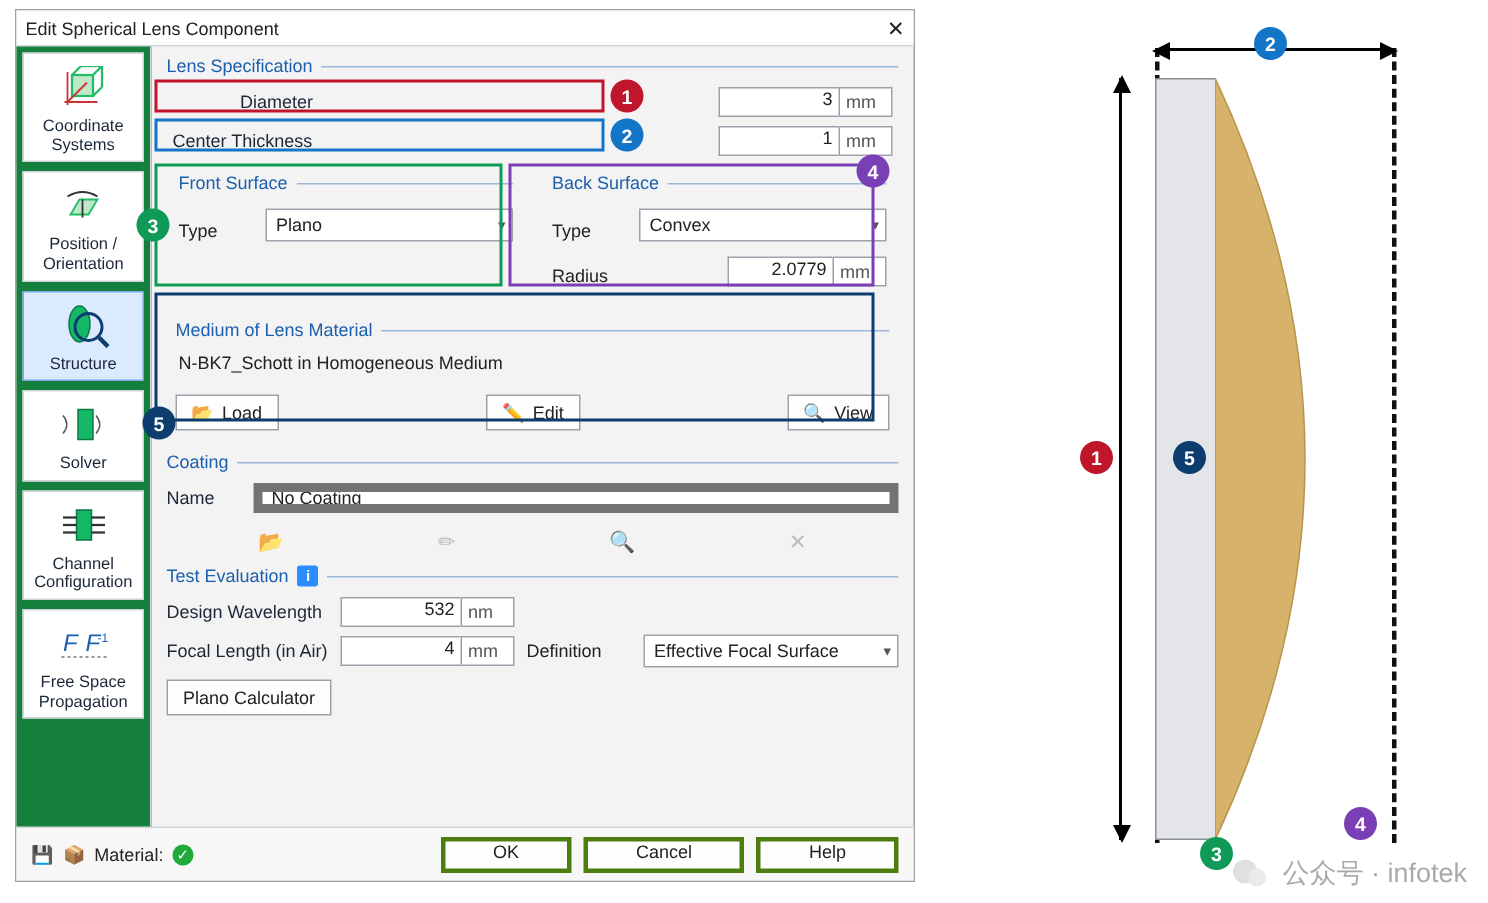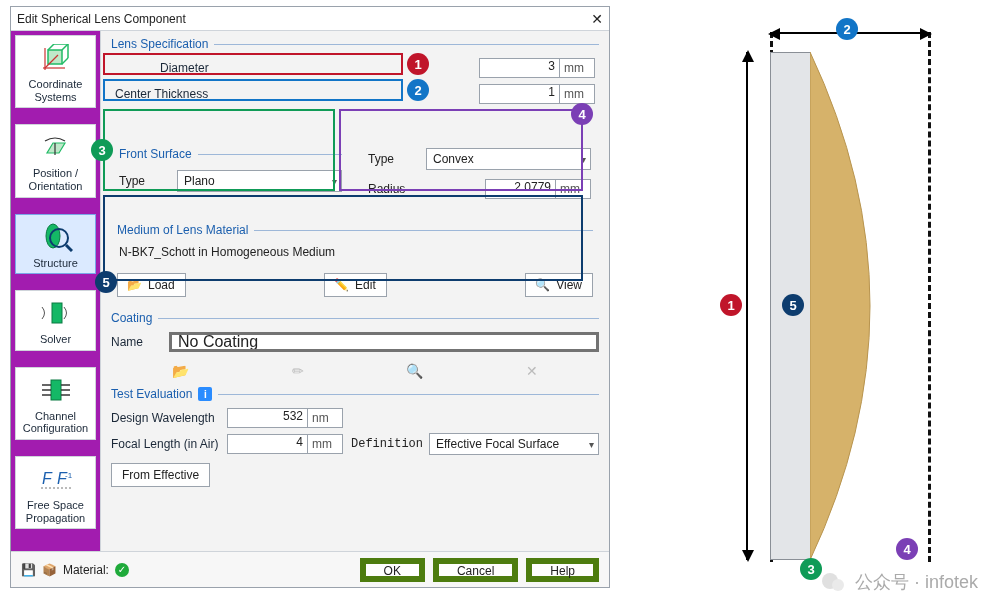--- a/index.html
+++ b/index.html
@@ -11,22 +11,22 @@
     border: 1px solid #9aa2ac; background: #f3f3f3;
   }
   .titlebar {
     height: 24px; line-height: 24px; background: #fff; border-bottom: 1px solid #cfd4da;
     display: flex; justify-content: space-between; padding: 0 6px; font-size: 12px; gap: 37px;
   }
   .titlebar .close { font-size: 14px; cursor: default; }
 
   .dialog-body { display: flex; height: calc(100% - 24px - 36px); }
   .sidebar {
-    width: 92px; background: #a21caf; border-right: 1px solid #cfd4da;
-    display: flex; flex-direction: column; gap: 16px; padding: 4px 4px 0 4px;
+    width: 92px; background: #15803d; border-right: 1px solid #cfd4da;
+    display: flex; flex-direction: column; gap: 6px; padding: 4px 4px 0 4px;
   }
   .sb-item {
     border: 1px solid #cfd4da; background: #fff; text-align: center;
     padding: 6px 2px 4px 2px; display: flex; flex-direction: column; align-items: center; gap: 4px;
     cursor: default;
   }
   .sb-item.selected { background: #dbeaff; border-color: #7aa7e8; }
   .sb-item .icon { width: 38px; height: 32px; display: flex; align-items: center; justify-content: center; }
   .sb-item .lbl { font-size: 11px; line-height: 1.15; color: #1b2838; }
 
@@ -38,41 +38,41 @@
     display: flex; align-items: center; gap: 6px; color: #1b5fae; font-size: 12px; margin-bottom: 6px;
   }
   .grp > .hdr .line { flex: 1; height: 1px; background: #9db7d8; }
 
   .field-row { display: flex; align-items: center; gap: 8px; height: 22px; margin-bottom: 4px; }
   .field-row .lbl { width: 108px; color: #1b2838; font-size: 12px; }
   .field-row .val {
     flex: 1; display: flex; justify-content: flex-end; align-items: center;
   }
   .field-input-wide {
-    flex:1; height: 20px; border: 3px solid #737373; background: #fff;
-    padding: 0 6px; font-size: 16px; color: #222;
+    flex:1; height: 20px; border: 6px solid #737373; background: #fff;
+    padding: 0 6px; font-size: 12px; color: #222;
   }
   .unit-input {
     display:flex; align-items:center; gap:0;
   }
   .unit-input .num {
     width: 80px; height:20px; border:1px solid #9aa2ac; border-right:none; background:#fff;
     text-align:right; padding:0 4px; font-size:12px;
   }
   .unit-input .unit {
     width: 36px; height:20px; border:1px solid #9aa2ac; background:#fff;
     text-align:left; padding:0 4px; font-size:12px; display:flex; align-items:center; color:#555;
   }
 
   
   .surfaces { display: flex; gap: 10px; margin-bottom: 6px; }
-  .surf-col { flex: 1; padding: 4px 8px 12px 8px; position: relative; margin-top: 32px; }
+  .surf-col { flex: 1; padding: 4px 8px 12px 8px; position: relative; }
   .surf-col .col-hdr { display:flex; align-items:center; gap:6px; color:#1b5fae; font-size:12px; margin-bottom:8px; }
   .surf-col .col-hdr .line { flex:1; height:1px; background:#9db7d8; }
-  .surf-row { display:flex; align-items:center; gap:8px; height:24px; }
+  .surf-row { display:flex; align-items:flex-end; gap:8px; height:24px; }
   .surf-row .lbl { width:50px; font-size:12px; }
   .dropdown {
     flex:1; height:22px; border:1px solid #9aa2ac; background:#fff; display:flex; align-items:center;
     justify-content:space-between; padding:0 4px 0 6px; font-size:12px;
   }
   .dropdown .arrow { font-size:10px; color:#555; }
 
   .icon-btn {
     display:inline-flex; align-items:center; gap:6px; height:24px; padding:0 10px;
     border:1px solid #9aa2ac; background:#fefefe; font-size:12px; cursor:default;
@@ -101,21 +101,21 @@
   .badge.purple{background:#7b3fb5;} .badge.navy{background:#0d3c6e;}
 
   
   .bottombar {
     height:36px; display:flex; align-items:center; justify-content:space-between; padding:0 10px;
     border-top:1px solid #cfd4da; background:#f7f7f7;
   }
   .bottombar .left { display:flex; align-items:center; gap:6px; font-size:12px; }
   .bottombar .btns { display:flex; gap:8px; }
   .push-btn {
-    height:24px; padding:0 18px; border:6px solid #4d7c0f; background:#fefefe; font-size:12px; cursor:default;
+    height:24px; padding:0 32px; border:3px solid #4d7c0f; background:#fefefe; font-size:12px; cursor:default;
   }
 
   
   .diagram { position:absolute; left:660px; top:18px; width:320px; height:560px; }
   .lens-body { position:absolute; left:110px; top:34px; width:40px; height:508px; background:#e3e5e8; border-left:1px solid #8a8f96; border-top:1px solid #8a8f96; border-bottom:1px solid #8a8f96; }
   .lens-convex { position:absolute; left:150px; top:34px; width:120px; height:508px; overflow:hidden; }
   .lens-convex svg { position:absolute; left:0; top:0; }
   .dim-v { position:absolute; left:86px; top:34px; height:508px; width:0; border-left:2px solid #000; }
   .dim-v::before, .dim-v::after { content:""; position:absolute; left:-6px; width:0;height:0; border-left:6px solid transparent; border-right:6px solid transparent; }
   .dim-v::before { top:-2px; border-bottom:12px solid #000; }
@@ -264,20 +264,24 @@
             </div>
           <div class="surf-row">
             <span class="lbl">Type</span>
             <div class="dropdown">
               <span>Plano</span>
               <span class="arrow">▾</span>
             </div>
           </div>
         </div>
         <div class="surf-col">
+          <div class="col-hdr">
+              <span>Back Surface</span>
+              <span class="line"></span>
+            </div>
           <div class="surf-row">
             <span class="lbl">Type</span>
             <div class="dropdown">
               <span>Convex</span>
               <span class="arrow">▾</span>
             </div>
           </div>
           <div class="surf-row" style="margin-top:6px;">
             <span class="lbl">Radius</span>
             <div class="unit-input" style="flex:1; justify-content:flex-end;">
@@ -340,29 +344,29 @@
             <span class="unit">nm</span>
           </div>
           <div style="flex:1"></div>
         </div>
         <div class="field-row">
           <span class="lbl">Focal Length (in Air)</span>
           <div class="unit-input">
             <span class="num">4</span>
             <span class="unit">mm</span>
           </div>
-          <span style="width:70px; text-align:center; padding-right:6px;font-family:Liberation Mono, monospace;">Definition</span>
+          <span style="width:70px; text-align:left; padding-right:6px;">Definition</span>
           <div class="dropdown" style="width:170px; flex:none;">
             <span>Effective Focal Surface</span>
             <span class="arrow">▾</span>
           </div>
         </div>
         <div style="margin-top:8px;">
           <div class="icon-btn">
-            <span>From Effective</span>
+            <span>Plano Calculator</span>
           </div>
         </div>
       </div>
 
       <div class="hl red" style="left:2px;  top:22px;  width:300px; height:22px;"></div>
       <div class="hl blue" style="left:2px;  top:48px;  width:300px; height:22px;"></div>
       <div class="hl green" style="left:2px;  top:78px;  width:232px; height:82px;"></div>
       <div class="hl purple" style="left:238px;top:78px;  width:244px; height:82px;"></div>
       <div class="hl navy" style="left:2px;  top:164px; width:480px; height:86px;"></div>
 

